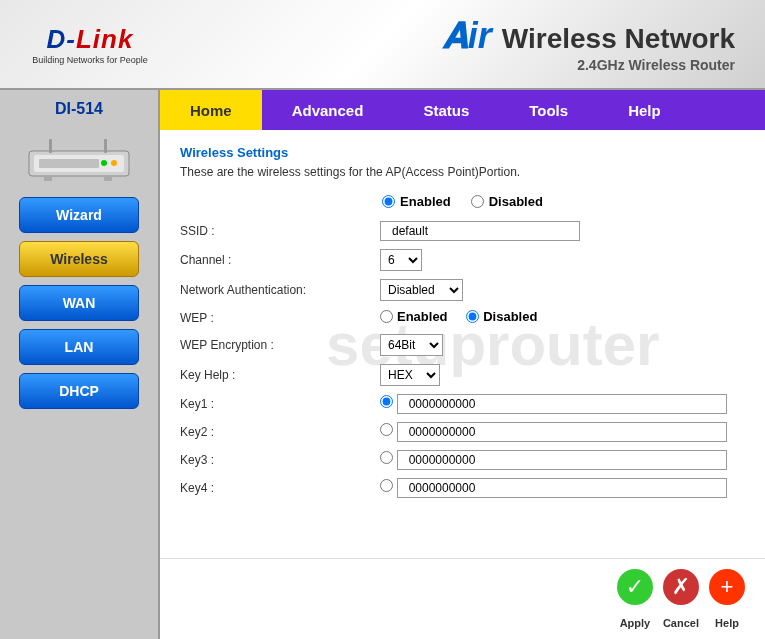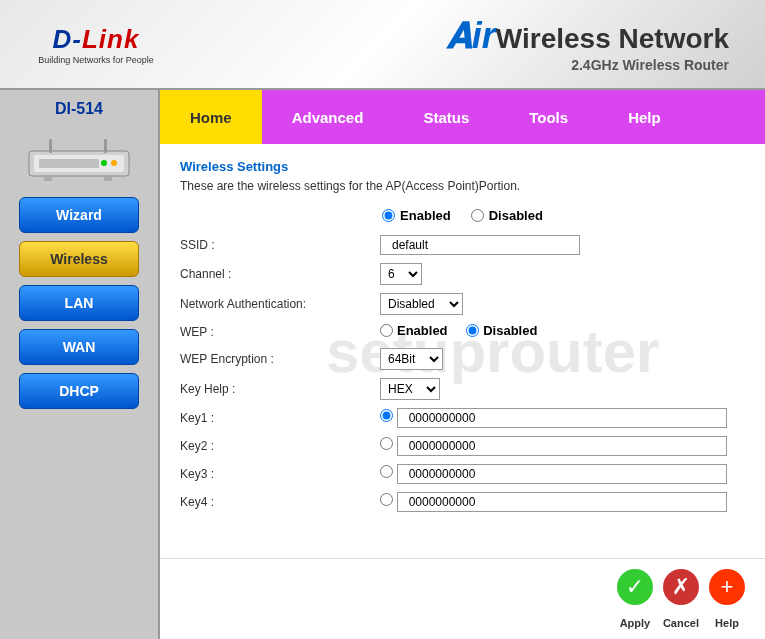--- a/index.html
+++ b/index.html
@@ -11,21 +11,21 @@
       background: #c0c0c0;
       overflow: hidden;
     }
 
     
     .header {
       background: linear-gradient(135deg, #e8e8e8 0%, #ffffff 50%, #d0d0d0 100%);
       height: 90px;
       display: flex;
       align-items: center;
-      padding: 0 16px;
+      padding: 0 10px;
       border-bottom: 2px solid #999;
     }
     .logo-area {
       width: 160px;
       height: 80px;
       display: flex;
       flex-direction: column;
       align-items: center;
       justify-content: center;
     }
@@ -46,21 +46,21 @@
     .header-right {
       flex: 1;
       display: flex;
       flex-direction: column;
       align-items: flex-end;
       padding-right: 20px;
     }
     .header-title {
       display: flex;
       align-items: baseline;
-      gap: 0;
+      gap: 10px;
     }
     .air-text {
       font-size: 36px;
       font-style: italic;
       color: #0066cc;
       font-weight: bold;
     }
     .sub-title {
       font-size: 14px;
       color: #555;
@@ -123,22 +123,22 @@
     .content {
       flex: 1;
       background: #f0f0f0;
       display: flex;
       flex-direction: column;
     }
 
     
     .nav-tabs {
       display: flex;
-      background: #d946ef;
-      height: 54px;
+      background: #6d28d9;
+      height: 40px;
     }
     .tab {
       padding: 0 30px;
       display: flex;
       align-items: center;
       justify-content: center;
       cursor: pointer;
       font-size: 15px;
       font-weight: bold;
       color: white;
@@ -305,22 +305,22 @@
         <rect x="25" y="8" width="3" height="14" fill="#999" rx="1"></rect>
         <rect x="80" y="8" width="3" height="14" fill="#999" rx="1"></rect>
 
         <rect x="20" y="45" width="8" height="5" fill="#aaa" rx="1"></rect>
         <rect x="80" y="45" width="8" height="5" fill="#aaa" rx="1"></rect>
       </svg>
     </div>
 
     <button class="nav-btn nav-btn-blue">Wizard</button>
     <button class="nav-btn nav-btn-yellow">Wireless</button>
+    <button class="nav-btn nav-btn-blue">WAN</button>
     <button class="nav-btn nav-btn-blue">LAN</button>
-    <button class="nav-btn nav-btn-blue">WAN</button>
     <button class="nav-btn nav-btn-blue">DHCP</button>
   </div>
 
   <div class="content">
 
     <div class="nav-tabs">
       <div class="tab tab-active">Home</div>
       <div class="tab">Advanced</div>
       <div class="tab">Status</div>
       <div class="tab">Tools</div>

